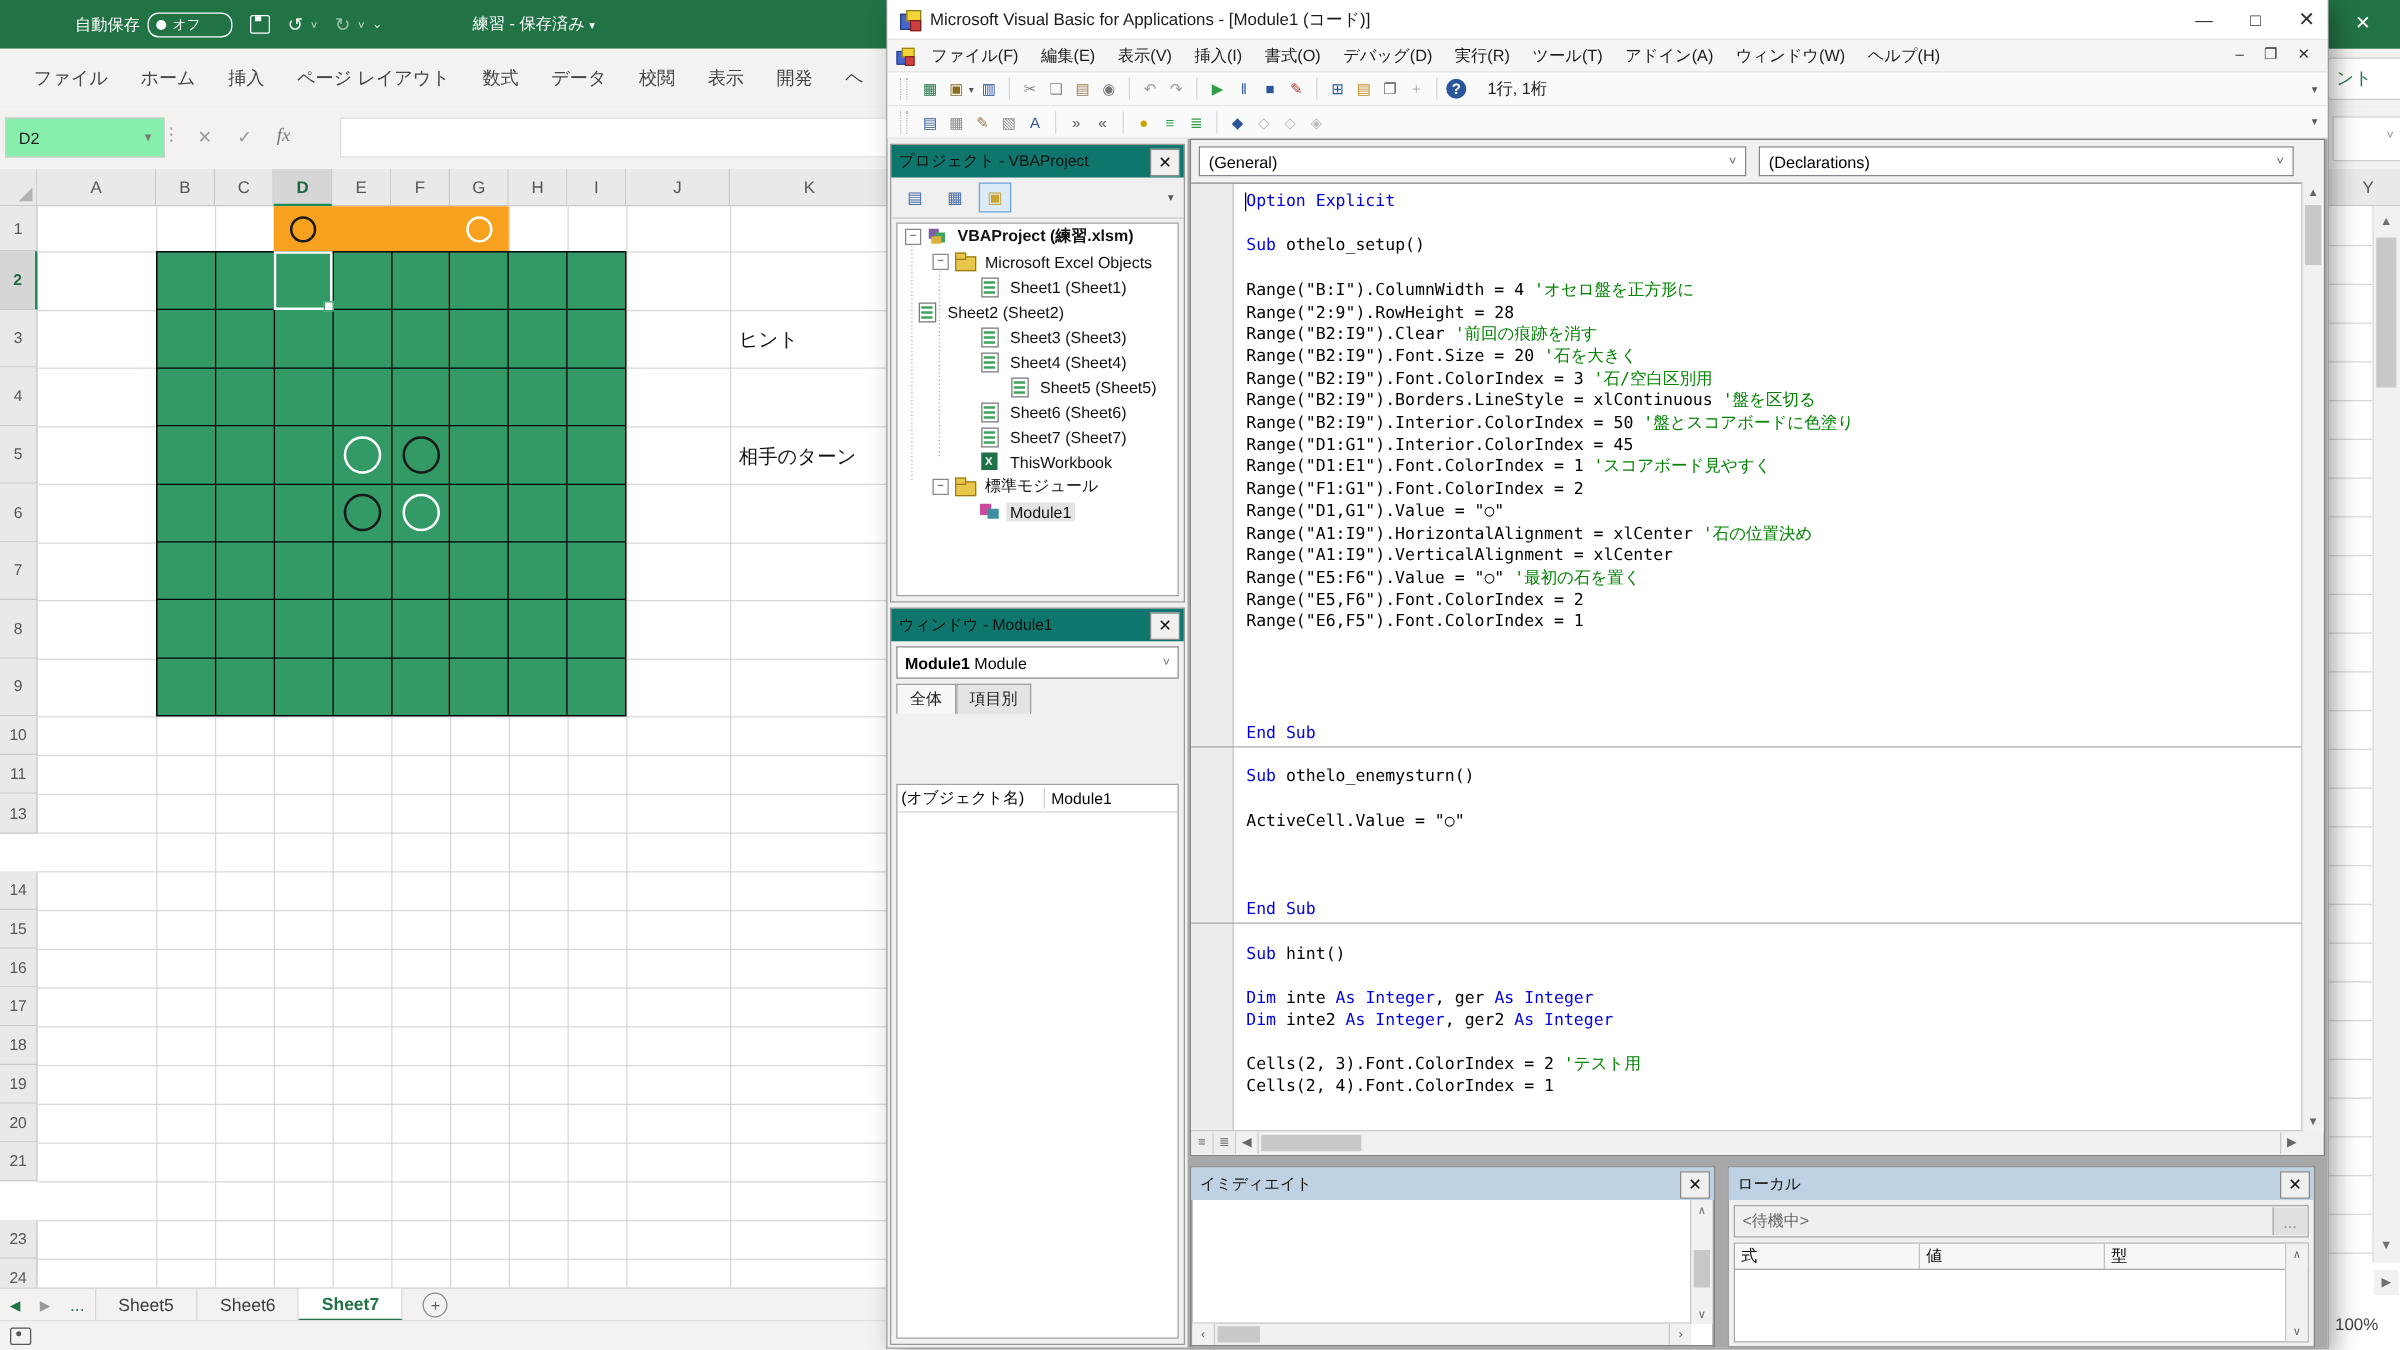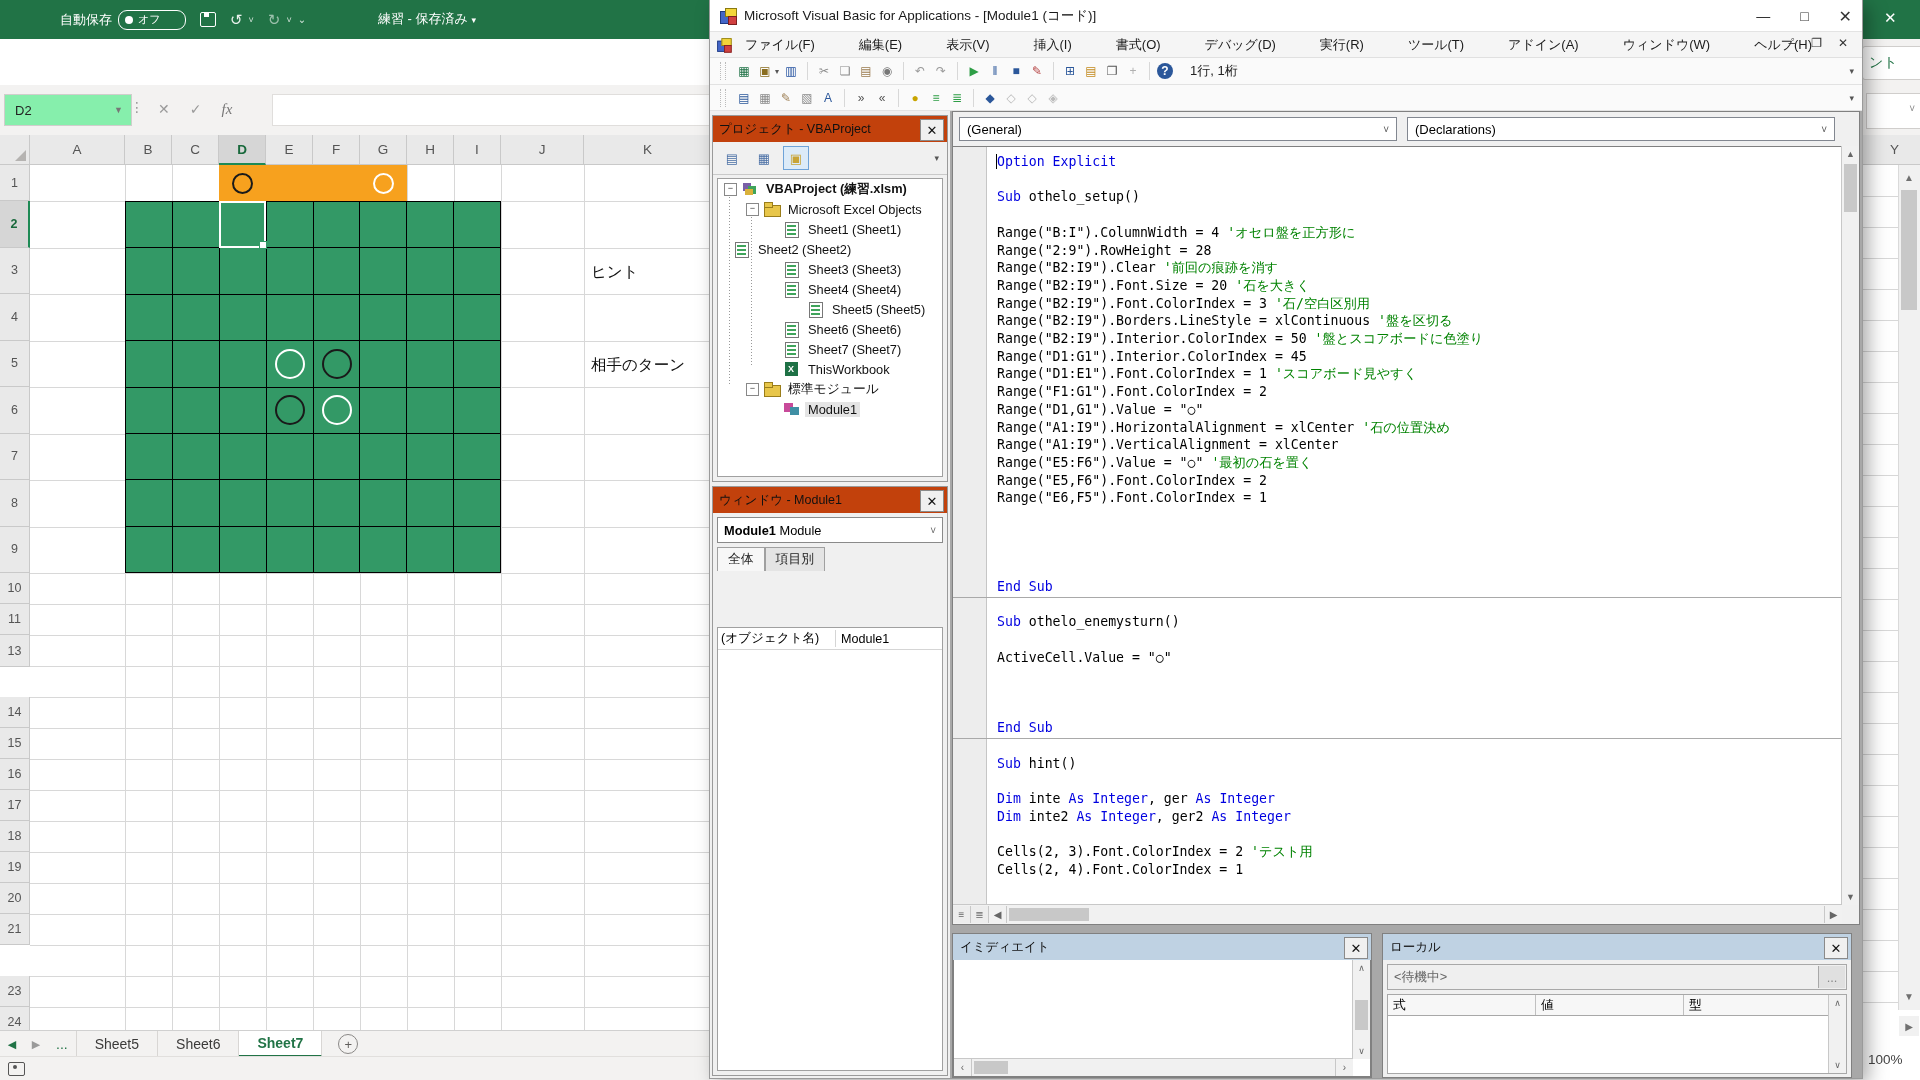--- a/index.html
+++ b/index.html
@@ -85,21 +85,21 @@
   .tb-std{top:58px;height:27px;}
   .tb-edit{top:85px;height:26px;}
   .chip{width:18px;height:18px;border-radius:2px;display:flex;align-items:center;justify-content:center;font-size:12px;line-height:1;}
   .tb-sep{width:1px;height:18px;background:#D8D8D8;margin:0 4px;}
   .tb-caret{font-size:8px;color:#555;margin-left:-2px;}
   .posind{font-size:13px;color:#222;margin-left:14px;white-space:nowrap;}
   .tb-over{position:absolute;right:8px;font-size:9px;color:#555;}
   .grip{width:4px;height:18px;border-left:1px dotted #bbb;border-right:1px dotted #bbb;margin-right:6px;}
   
   .panel{position:absolute;background:#F0F0F0;border:1px solid #9a9a9a;box-sizing:border-box;}
-  .panel-title{height:26px;background:#c2410c;display:flex;align-items:center;padding:0 6px;font-size:12.5px;color:#111;position:relative;}
+  .panel-title{height:26px;background:#0f766e;display:flex;align-items:center;padding:0 6px;font-size:12.5px;color:#111;position:relative;}
   .panel-x{position:absolute;right:3px;top:3px;width:22px;height:20px;background:#F0F0F0;border:1px solid #8a8a8a;display:flex;align-items:center;justify-content:center;font-weight:bold;font-size:13px;color:#111;}
   .prj-tools{height:32px;display:flex;align-items:center;gap:6px;padding-left:6px;border-bottom:1px solid #C9C9C9;position:relative;}
   .prj-tbtn{width:24px;height:22px;display:flex;align-items:center;justify-content:center;font-size:13px;border:1px solid transparent;}
   .prj-tbtn.sel{border:1px solid #6EA3D8;background:#DCEBF8;}
   .tree{position:absolute;left:4px;right:4px;top:62px;bottom:4px;background:#fff;border:1px solid #A0A0A0;overflow:hidden;font-size:12.8px;}
   .trow{position:relative;height:20px;display:flex;align-items:center;white-space:nowrap;color:#111;}
   .trow .lbl{padding:0 3px;}
   .trow .lbl.hl{background:#E4E4E4;}
   .expander{width:11px;height:11px;border:1px solid #888;background:#fff;font-size:9px;line-height:9px;text-align:center;color:#333;margin-right:5px;flex:none;}
   .ticon{width:17px;height:14px;position:relative;margin-right:4px;flex:none;}
@@ -161,20 +161,34 @@
         <span class="cara">˅</span>
       <span class="qat-ic dim">↻</span>
         <span class="cara dim">˅</span>
       <span class="cara" style="font-size:10px;">⌄</span>
     </div>
     <div class="xl-doc-title">
       <span>練習 - 保存済み</span> <span style="font-size:9px;">▾</span>
     </div>
   </div>
 
+  <div class="abs xl-ribbonrow">
+    <div class="ribbon-tabs" id="ribbon-tabs">
+        <div class="rtab">ファイル</div>
+        <div class="rtab">ホーム</div>
+        <div class="rtab">挿入</div>
+        <div class="rtab">ページ レイアウト</div>
+        <div class="rtab">数式</div>
+        <div class="rtab">データ</div>
+        <div class="rtab">校閲</div>
+        <div class="rtab">表示</div>
+        <div class="rtab">開発</div>
+        <div class="rtab">ヘ</div>
+      </div>
+  </div>
 
   <div class="abs xl-formularow">
     <div class="namebox">
       <span>D2</span>
       <span class="nb-caret">▼</span>
     </div>
     <div class="fx-dots">⋮</div>
     <div class="fbtns">
       <span>✕</span>
       <span>✓</span>
@@ -413,21 +427,21 @@
         <span>□</span>
         <span style="font-size:16px;">✕</span>
       </span>
     </div>
     <div class="vba-menubar">
       <span class="vba-appicon" style="transform:scale(.85);margin-right:4px;">
           <span class="a"></span>
           <span class="b"></span>
           <span class="c"></span>
         </span>
-      <span id="vba-menus" style="display:flex;height:100%;gap:26px;">
+      <span id="vba-menus" style="display:flex;height:100%;">
           <div class="menu-item">ファイル(F)</div>
           <div class="menu-item">編集(E)</div>
           <div class="menu-item">表示(V)</div>
           <div class="menu-item">挿入(I)</div>
           <div class="menu-item">書式(O)</div>
           <div class="menu-item">デバッグ(D)</div>
           <div class="menu-item">実行(R)</div>
           <div class="menu-item">ツール(T)</div>
           <div class="menu-item">アドイン(A)</div>
           <div class="menu-item">ウィンドウ(W)</div>

